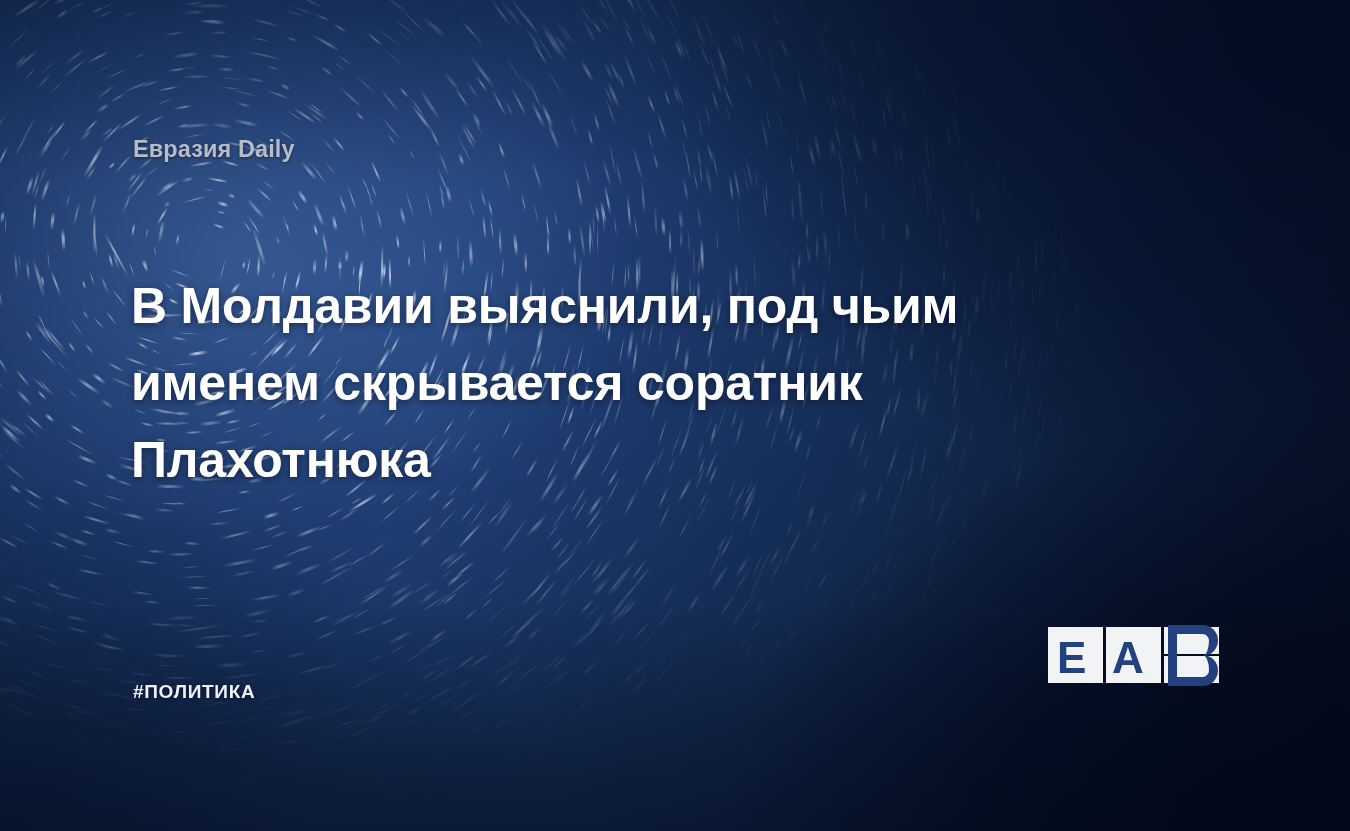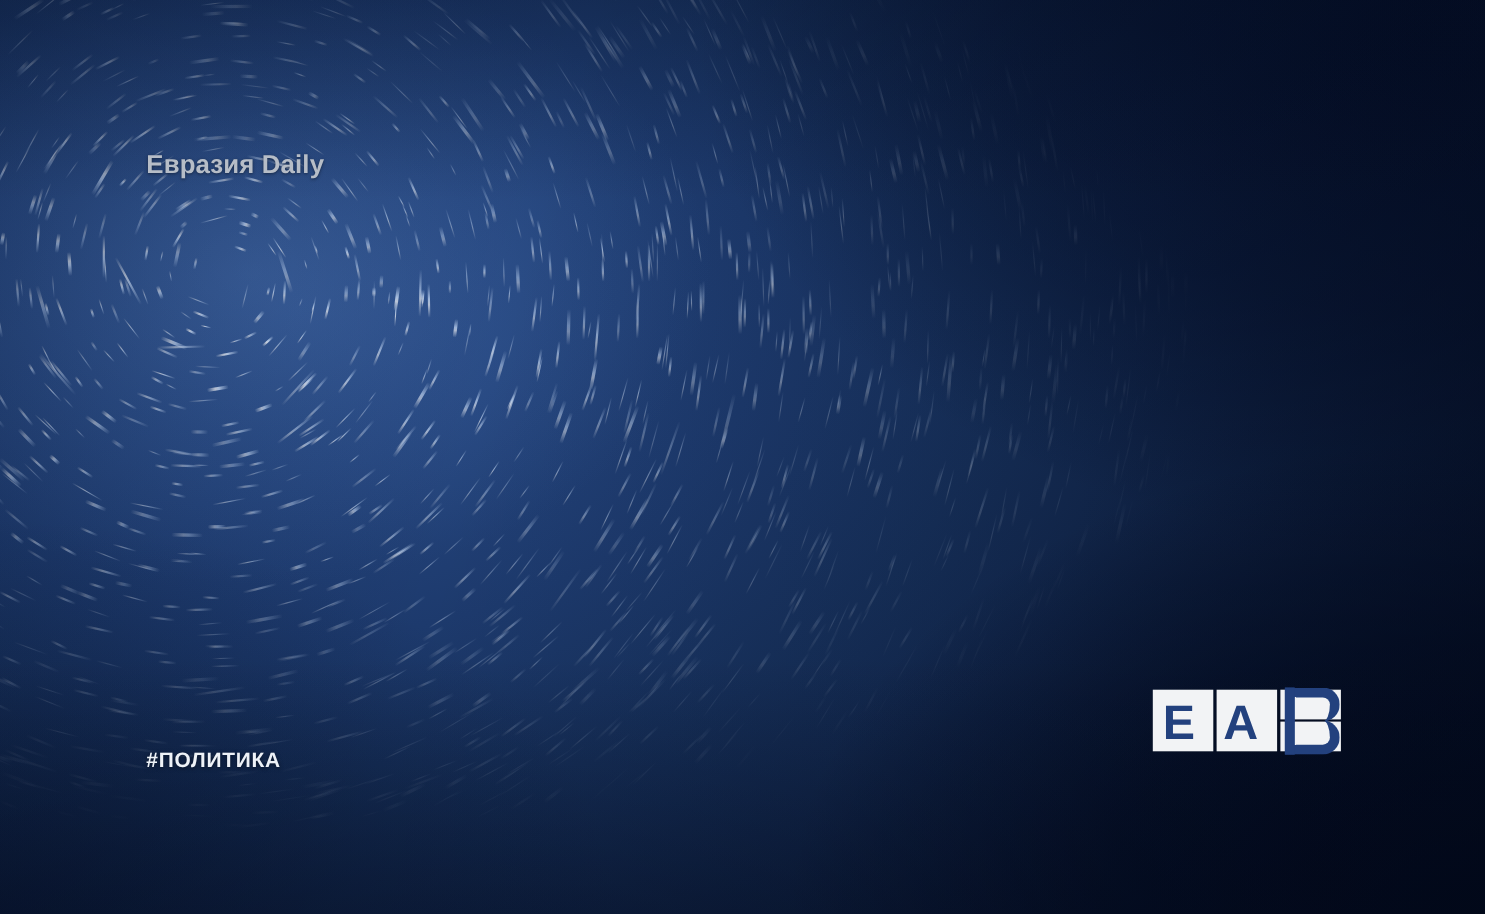--- a/index.html
+++ b/index.html
@@ -1528,20 +1528,21 @@
   <div class="sky-tint-tr"></div>
   <div class="sky-tint-br"></div>
   <div class="sky-tint-bl"></div>
   <div class="vig"></div>
   <div class="vig2"></div>
 
   <div class="content">
 
     <div class="site-name">Евразия Daily</div>
 
+    <h1 class="headline">В Молдавии выяснили, под чьим именем скрывается соратник Плахотнюка</h1>
 
     <div class="tag">#ПОЛИТИКА</div>
 
     <div class="logo">
       <div class="tile tile-e">
         <span class="glyph g-e">E</span>
       </div>
       <div class="tile tile-a">
         <span class="glyph g-a">A</span>
       </div>

